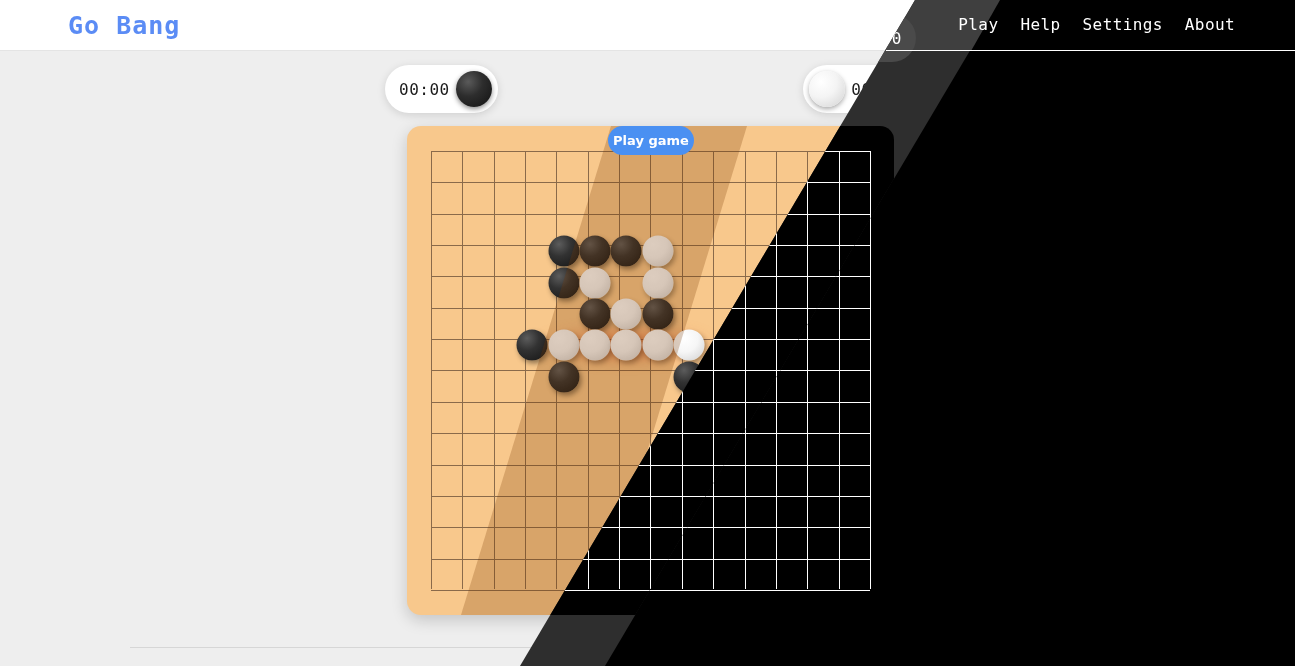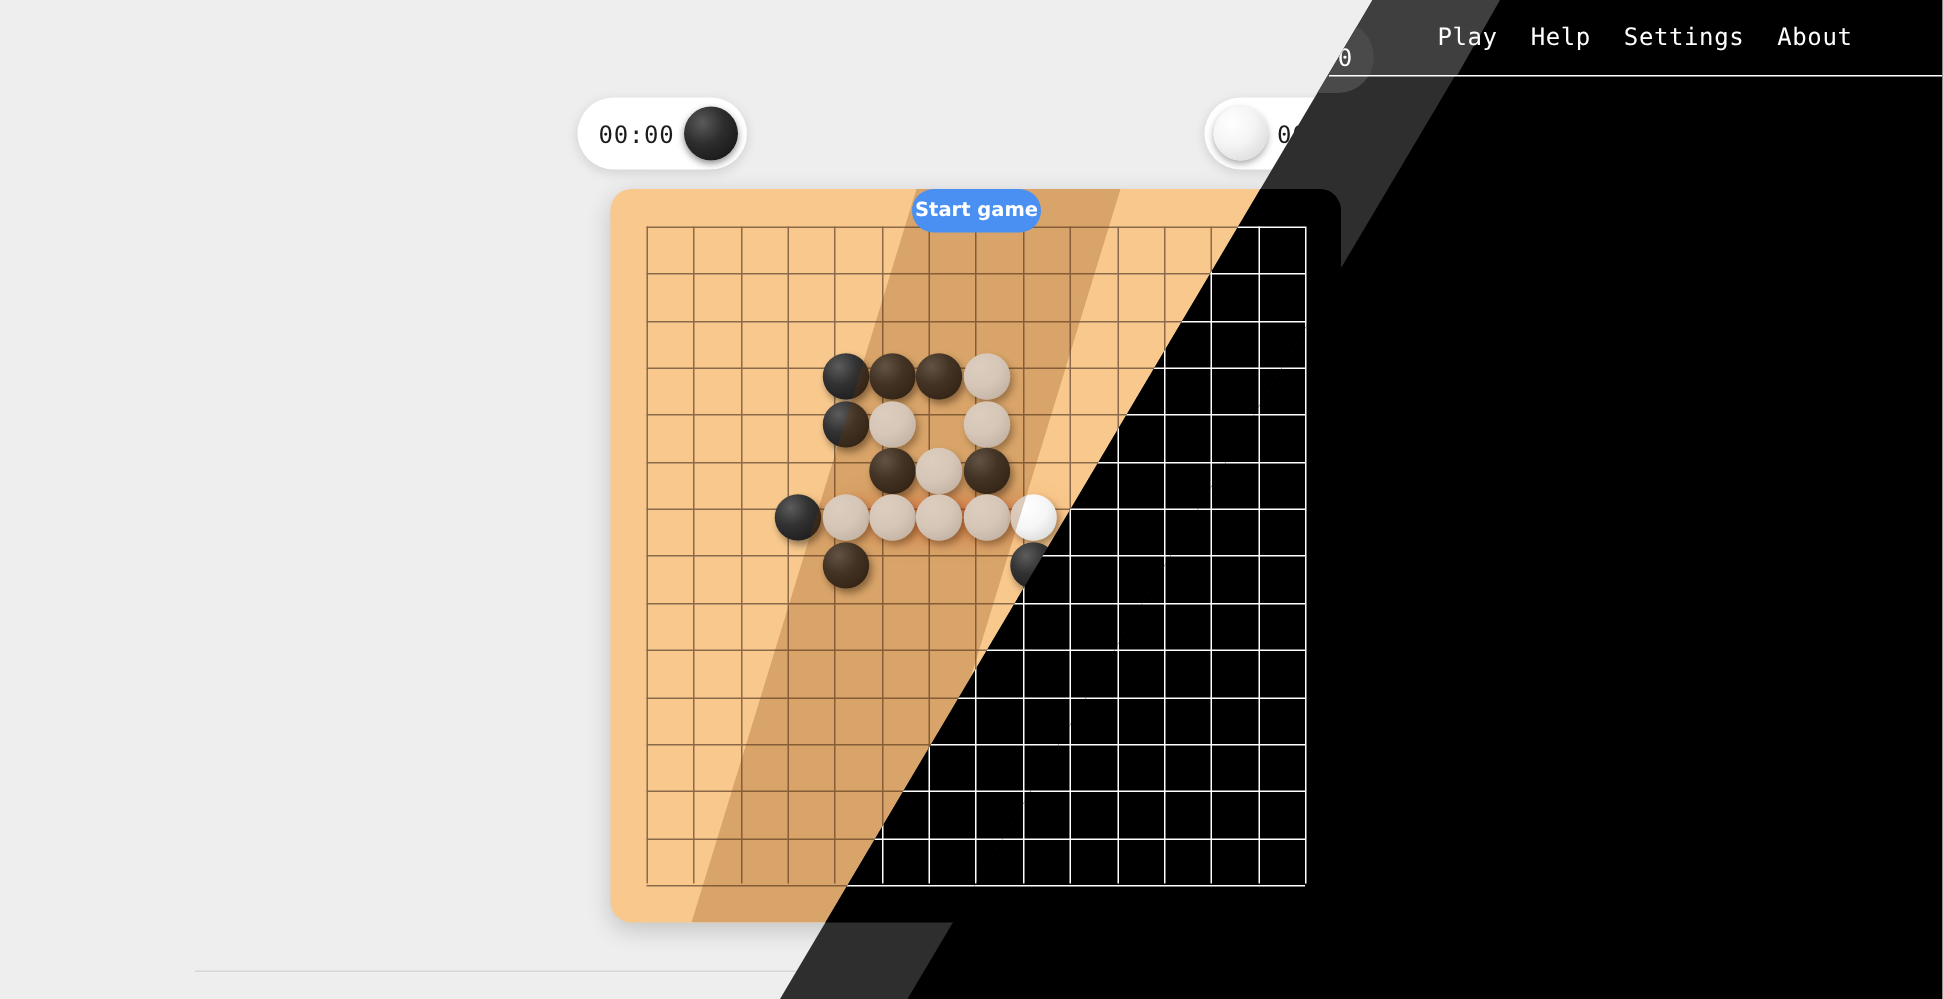--- a/index.html
+++ b/index.html
@@ -250,27 +250,36 @@
     width: 1041px; height: 1px;
     background: #d6d6d6;
     z-index: 7;
   }
 </style>
 </head>
 <body>
 
 <div id="app">
 
+  <div id="header">
+    <div id="logo">Go Bang</div>
+    <div id="nav">
+      <span class="nav-link">Play</span>
+      <span class="nav-link">Help</span>
+      <span class="nav-link">Settings</span>
+      <span class="nav-link">About</span>
+    </div>
+  </div>
 
   <div id="controls">
     <div class="timer-pill" id="timer-black">
       <span class="timer-text">00:00</span>
       <span class="pill-stone black"></span>
     </div>
-    <button id="start-button">Start game</button>
+    <button id="start-button">Play game</button>
     <div class="timer-pill" id="timer-white">
       <span class="timer-text">00:00</span>
       <span class="pill-stone white"></span>
     </div>
   </div>
 
   <div id="board-panel">
     <div id="grid">
         <div class="gline h" style="top: 0px;"></div>
         <div class="gline v" style="left: 0px;"></div>

